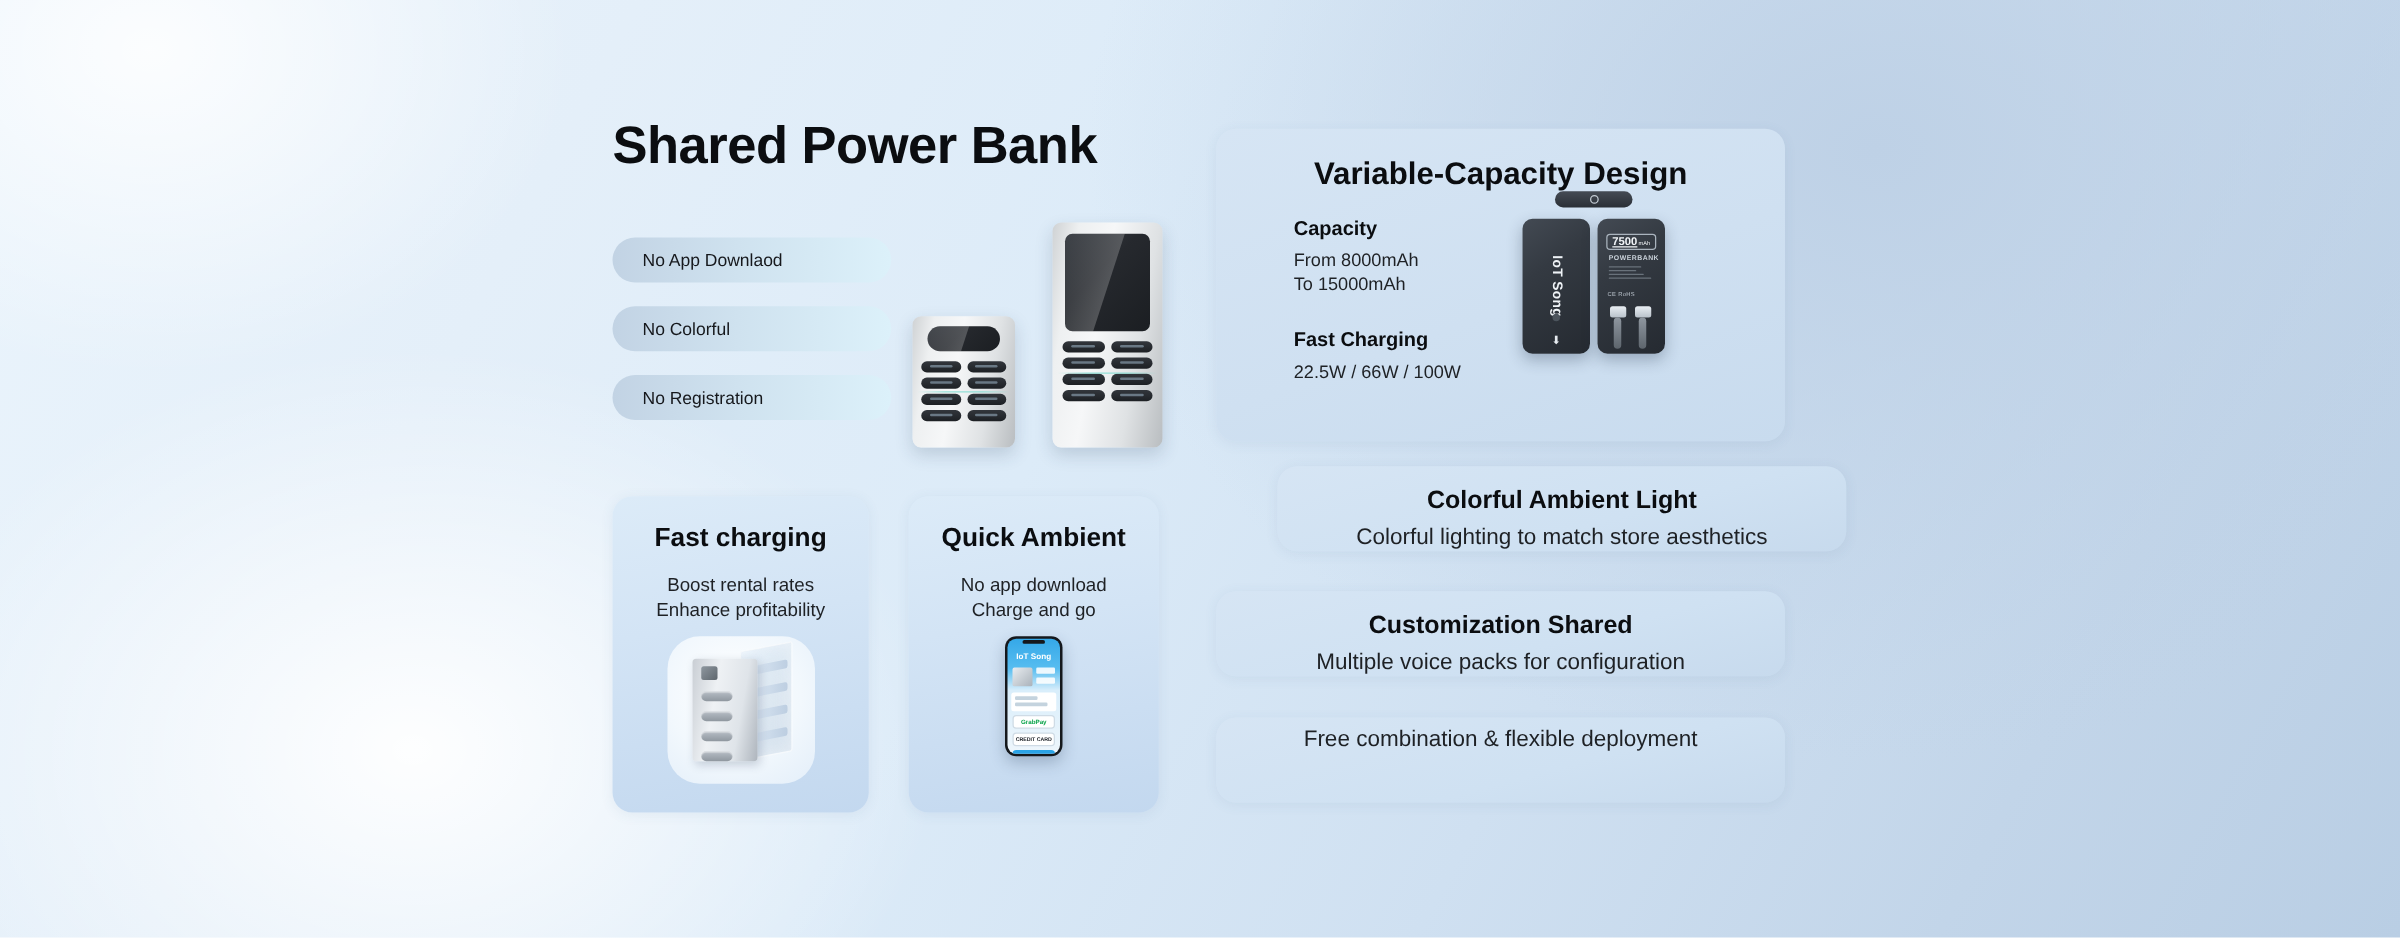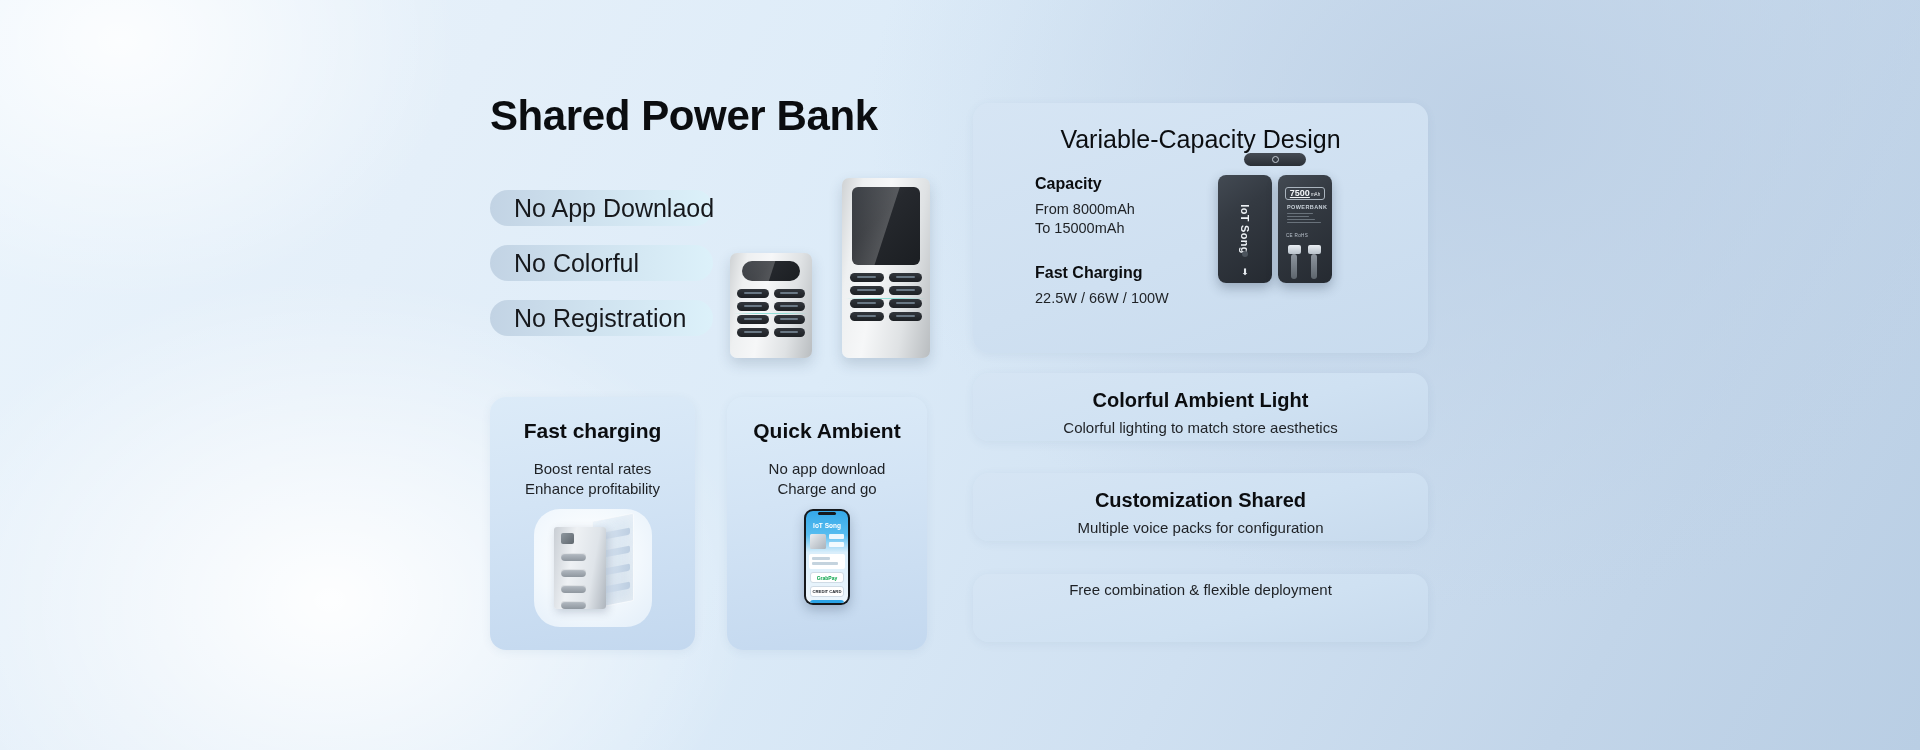--- a/index.html
+++ b/index.html
@@ -47,21 +47,21 @@
     flex-direction: column;
     gap: 19px;
   }
   .pill {
     width: 223px;
     height: 36px;
     border-radius: 18px;
     display: flex;
     align-items: center;
     padding-left: 24px;
-    font-size: 25px;
+    font-size: 14px;
     color: #16181c;
     background: linear-gradient(90deg, #c2d3e4 0%, #cfe2ef 45%, #dcf1fa 100%);
     white-space: nowrap;
     text-align: center;
   }
 
   
   .kiosks {
     position: absolute;
     left: 730px;
@@ -291,21 +291,21 @@
   }
 
   
   .spec-card {
     background: linear-gradient(160deg, #d6e5f4 0%, #cfe0f1 55%, #c8dbee 100%);
     box-shadow: 0 2px 10px rgba(70,100,140,0.08);
   }
   .spec-title {
     text-align: center;
     font-size: 25px;
-    font-weight: 400;
+    font-weight: 700;
     color: #0b0d10;
     margin-top: 22px;
   }
   .spec-body {
     position: absolute;
     left: 62px;
     top: 72px;
   }
   .spec-h {
     font-size: 16px;
@@ -455,21 +455,21 @@
     text-align: center;
   }
   .lc-title {
     margin-top: 16px;
     font-size: 20px;
     font-weight: 700;
     color: #0b0d10;
   }
   .lc-sub {
     margin-top: 7px;
-    font-size: 15px;
+    font-size: 18px;
     color: #1e2125;
   }
 </style>
 </head>
 <body>
 
 <div class="canvas">
 
   <div class="title">Shared Power Bank</div>
 
@@ -619,21 +619,21 @@
             </div>
           <div class="pb-cable">
               <div class="pb-plug"></div>
               <div class="pb-wire"></div>
             </div>
         </div>
       </div>
     </div>
   </div>
 
-  <div class="card list-card" style="left:973px; top:373px; width:455px; height:68px;">
+  <div class="card list-card" style="left:1022px; top:373px; width:455px; height:68px;">
     <div class="lc-title">Colorful Ambient Light</div>
     <div class="lc-sub">Colorful lighting to match store aesthetics</div>
   </div>
 
   <div class="card list-card" style="left:973px; top:473px; width:455px; height:68px;">
     <div class="lc-title">Customization Shared</div>
     <div class="lc-sub">Multiple voice packs for configuration</div>
   </div>
 
   <div class="card list-card" style="left:973px; top:574px; width:455px; height:68px;">

